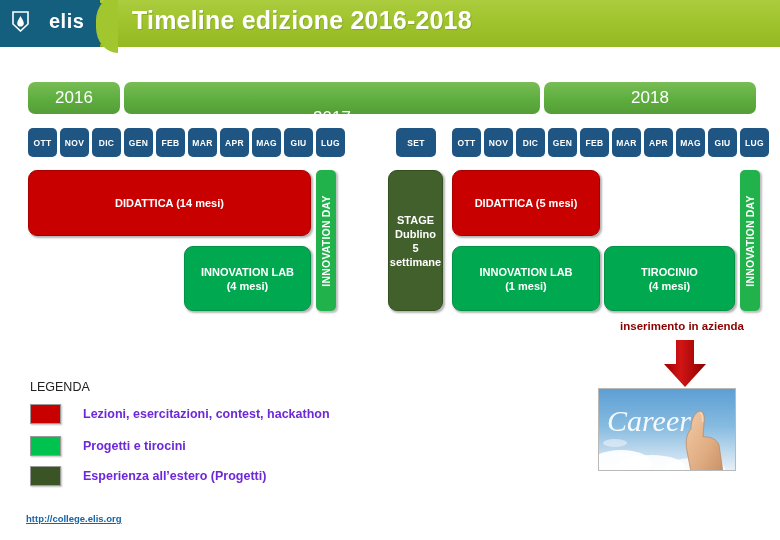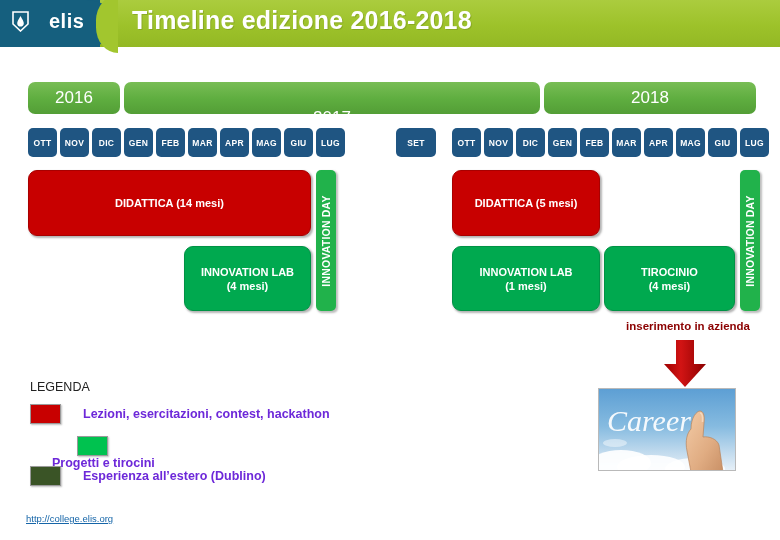--- a/index.html
+++ b/index.html
@@ -105,21 +105,21 @@
   .vbar span {
     position: absolute; left: 50%; top: 50%;
     transform: translate(-50%,-50%) rotate(-90deg);
     white-space: nowrap;
     color: #ffffff; font-size: 10.5px; font-weight: bold;
     letter-spacing: .2px;
   }
 
   
   .insert-text {
-    position: absolute; right: 30px; top: 320px;
+    position: absolute; right: 36px; top: 320px;
     color: #8b0000; font-size: 11.5px; font-weight: bold;
   }
   .arrow-wrap { position: absolute; left: 663px; top: 340px; width: 44px; height: 48px; }
 
   .career-img {
     position: absolute; left: 598px; top: 388px; width: 138px; height: 83px;
     border: 1px solid #b9b9b9;
     overflow: hidden;
     background: linear-gradient(180deg, #6ba7d8 0%, #8fc0e3 45%, #c8dff0 75%, #e8f1f8 100%);
   }
@@ -132,26 +132,26 @@
   .legend-row { position: absolute; left: 30px; display: flex; align-items: center; }
   .legend-swatch {
     width: 31px; height: 20px; border: 1px solid #9a9a9a;
     box-shadow: 1px 1px 1.5px rgba(120,120,120,.45);
   }
   .legend-text {
     margin-left: 22px; color: #6d28d9;
     font-size: 12.5px; font-weight: bold; white-space: nowrap;
   }
   .legend-r0 { top: 404px; }
-  .legend-r1 { top: 436px; flex-direction: column; }
+  .legend-r1 { top: 436px; }
   .legend-r2 { top: 466px; }
 
   .site-link {
     position: absolute; left: 26px; top: 513px;
-    color: #1565a8; font-size: 9.5px; font-weight: normal;
+    color: #1565a8; font-size: 9.5px; font-weight: bold;
     text-decoration: underline;
   }
 </style>
 </head>
 <body>
 
 <div id="root">
 
   <div class="header">
     <div class="header-bevel"></div>
@@ -208,20 +208,26 @@
 
   <div class="block green" style="left:184px; top:246px; width:127px; height:65px;">
     <span>INNOVATION LAB</span>
     <span>(4 mesi)</span>
   </div>
 
   <div class="vbar" style="left:316px; top:170px; height:141px;">
     <span>INNOVATION DAY</span>
   </div>
 
+  <div class="block olive" style="left:388px; top:170px; width:55px; height:141px;">
+    <span>STAGE</span>
+    <span>Dublino</span>
+    <span>5</span>
+    <span>settimane</span>
+  </div>
 
   <div class="block red" style="left:452px; top:170px; width:148px; height:66px;">
     <span>DIDATTICA (5 mesi)</span>
   </div>
 
   <div class="block green" style="left:452px; top:246px; width:148px; height:65px;">
     <span>INNOVATION LAB</span>
     <span>(1 mesi)</span>
   </div>
 
@@ -281,18 +287,18 @@
   <div class="legend-row legend-r0">
     <span class="legend-swatch" style="background:#c80000"></span>
     <span class="legend-text">Lezioni, esercitazioni, contest, hackathon</span>
   </div>
   <div class="legend-row legend-r1">
     <span class="legend-swatch" style="background:#00c24f"></span>
     <span class="legend-text">Progetti  e tirocini</span>
   </div>
   <div class="legend-row legend-r2">
     <span class="legend-swatch" style="background:#3a5426"></span>
-    <span class="legend-text">Esperienza all’estero (Dublino)</span>
+    <span class="legend-text">Esperienza all’estero (Progetti)</span>
   </div>
 
   <a class="site-link" href="#">http://college.elis.org</a>
 
 </div>
 
 </body></html>

